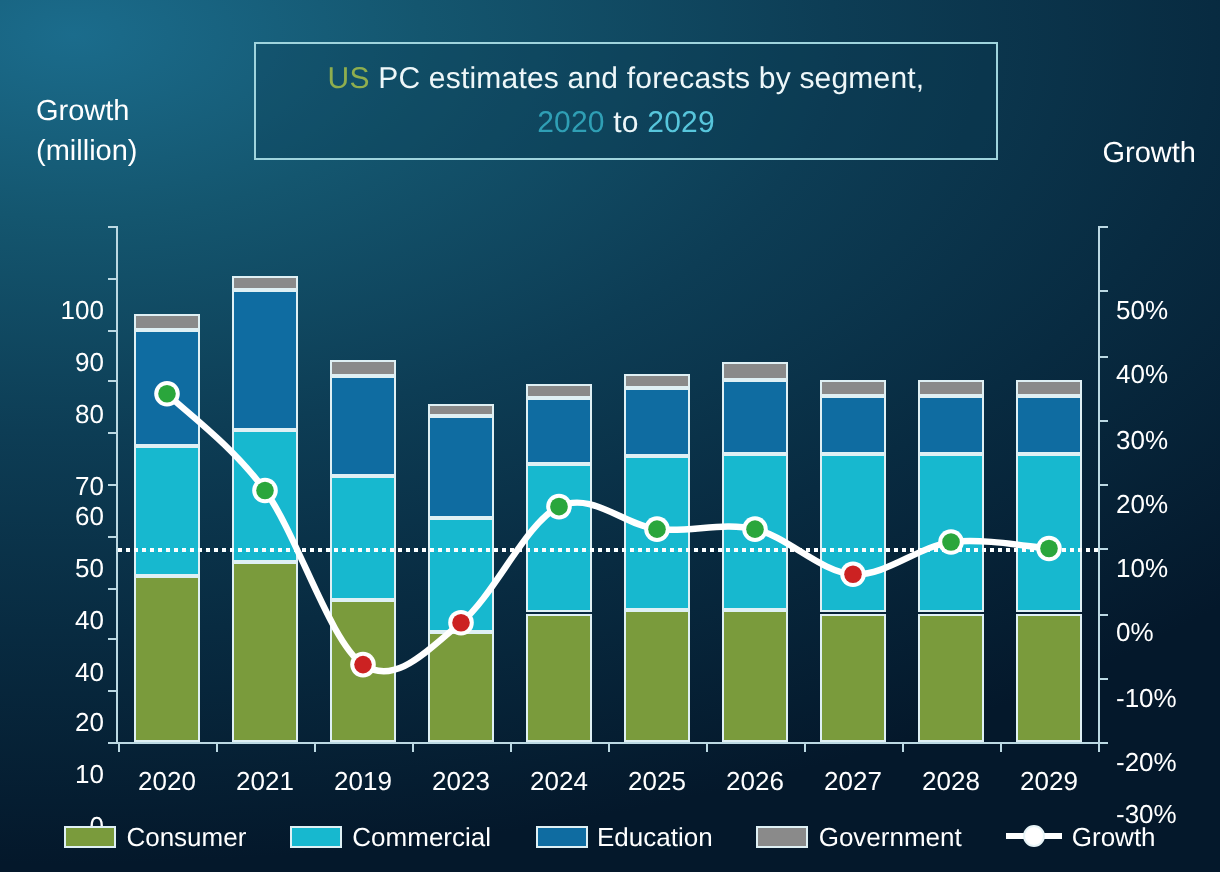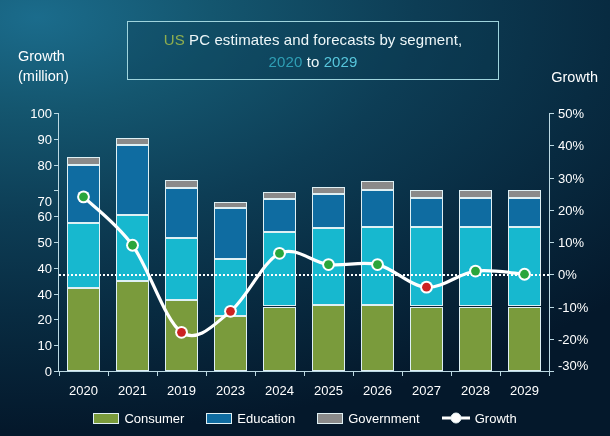--- a/index.html
+++ b/index.html
@@ -28,21 +28,21 @@
   .t-y1{color:#2f9fb5;}
   .t-y2{color:#57c6dc;}
   
   .axis-title{position:absolute;color:#ffffff;font-size:14.5px;line-height:1.35;}
   #units-title{left:18px;top:47px;}
   #growth-title{right:12px;top:68px;}
   
   #plot{
     position:absolute;left:59px;top:113px;width:490px;height:258px;
   }
-  .tick-label{position:absolute;color:#ffffff;font-size:13px;white-space:nowrap;}
+  .tick-label{position:absolute;color:#ffffff;font-size:13px;white-space:nowrap;margin-top:42px;}
   .tick-left{right:calc(100% + 7px);transform:translateY(-50%);}
   .tick-right{left:calc(100% + 9px);transform:translateY(-50%);}
   .tick-mark{position:absolute;width:5px;height:1px;background:#bcd9e3;}
   .tm-left{right:100%;}
   .tm-right{left:100%;}
   .axis-line{position:absolute;top:0;bottom:0;width:1px;background:#bcd9e3;}
   #axis-left{left:-1px;}
   #axis-right{right:-1px;}
   #axis-bottom{position:absolute;left:-1px;right:-1px;bottom:-1px;height:1px;background:#bcd9e3;}
   .xtick-mark{position:absolute;top:100%;width:1px;height:5px;background:#bcd9e3;}
@@ -266,20 +266,24 @@
         <div class="xtick-mark" style="left: 490px;"></div>
       </div>
   </div>
 
   <div id="legend">
       <div class="legend-item">
         <span class="swatch sw-consumer"></span>
         <span class="legend-label">Consumer</span>
       </div>
       <div class="legend-item">
+        <span class="swatch sw-commercial"></span>
+        <span class="legend-label">Commercial</span>
+      </div>
+      <div class="legend-item">
         <span class="swatch sw-education"></span>
         <span class="legend-label">Education</span>
       </div>
       <div class="legend-item">
         <span class="swatch sw-government"></span>
         <span class="legend-label">Government</span>
       </div>
       <div class="legend-item legend-growth">
         <span class="lg-line">
           <span class="lg-dot"></span>

